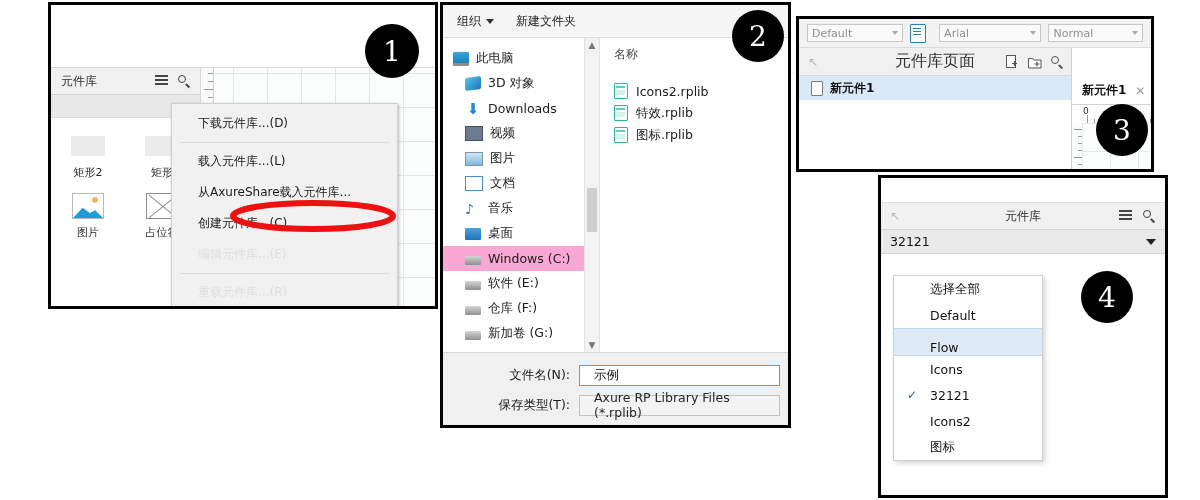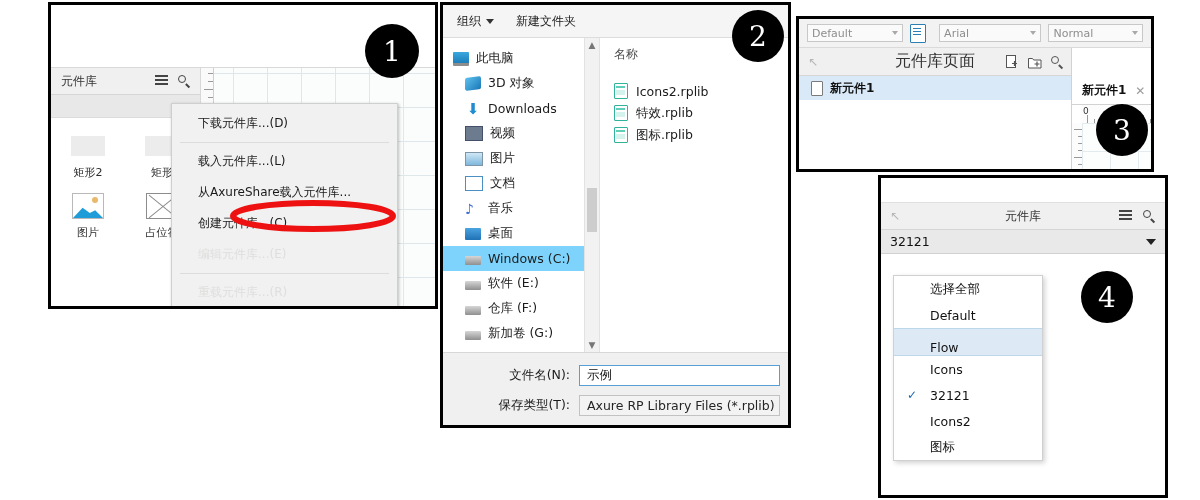--- a/index.html
+++ b/index.html
@@ -61,21 +61,21 @@
 
   
   #p2{left:440px;top:2px;width:351px;height:426px;}
   .p2-toolbar{height:32px;background:#f5f5f5;border-bottom:1px solid #dcdcdc;display:flex;align-items:center;gap:22px;padding-left:14px;}
   .p2-toolbar .tb{font-size:12px;color:#1b1b1b;display:flex;align-items:center;gap:5px;}
   .caret{width:0;height:0;border-left:4px solid transparent;border-right:4px solid transparent;border-top:5px solid #333;}
   .p2-body{position:absolute;left:0;top:33px;right:0;bottom:73px;display:flex;}
   .p2-tree{width:141px;padding-top:8px;overflow:hidden;position:relative;}
   .tnode{display:flex;align-items:center;height:25px;font-size:12.5px;color:#1b1b1b;padding-left:10px;gap:7px;white-space:nowrap;}
   .tnode.indent{padding-left:22px;}
-  .tnode.sel{background:#7dd3fc;}
+  .tnode.sel{background:#f9a8d4;}
   .ti{width:16px;height:14px;flex:0 0 16px;position:relative;}
   .ti-pc{background:linear-gradient(#3aa7dd,#1c7fbb);border-bottom:3px solid #8d8d8d;height:11px;border-radius:1px;}
   .ti-3d{background:linear-gradient(135deg,#5ec2ef,#1976b5);transform:skewY(-6deg);height:13px;border-radius:2px;}
   .ti-dl{color:#1f8bd0;font-size:15px;line-height:14px;text-align:center;}
   .ti-vid{background:#6d7b8e;border:1px solid #44506a;height:13px;}
   .ti-pic{background:linear-gradient(#cfe7f5,#7fb8dd);border:1px solid #7d95a6;height:12px;}
   .ti-doc{background:#fff;border:1px solid #4a90c4;height:13px;}
   .ti-mus{color:#3f6bd0;font-size:14px;line-height:14px;}
   .ti-desk{background:linear-gradient(#4ba3e0,#1f72b5);height:12px;border-radius:1px;}
   .ti-drv{background:linear-gradient(#d6d6d6,#8f8f8f);height:9px;border-radius:1px;margin-top:3px;}
@@ -85,21 +85,21 @@
   .p2-files{flex:1;padding:8px 0 0 14px;}
   .p2-files .hd{font-size:12px;color:#4b4b4b;margin-bottom:17px;}
   .frow{display:flex;align-items:center;gap:8px;height:22px;font-size:12.5px;color:#1b1b1b;}
   .rplib{width:12px;height:14px;background:#ffffff;border:1px solid #2fb39a;border-radius:1px;position:relative;}
   .rplib::before{content:"";position:absolute;left:1px;top:2px;width:9px;height:2px;background:#5fcfb8;}
   .rplib::after{content:"";position:absolute;left:1px;top:6px;width:9px;height:5px;background:#d4f3ec;}
   .p2-foot{position:absolute;left:0;right:0;bottom:0;height:73px;background:#f0f0f0;border-top:1px solid #d7d7d7;padding-top:9px;box-sizing:border-box;}
   .frm{display:flex;align-items:center;height:26px;margin-bottom:4px;}
   .frm .lb{width:127px;text-align:right;padding-right:9px;font-size:12.5px;color:#1b1b1b;}
   .frm .inp{flex:1;margin-right:8px;height:21px;background:#fff;border:1px solid #5a9fd4;
-    font-size:12.5px;color:#111;display:flex;align-items:center;padding-left:7px;box-sizing:border-box;}
+    font-size:12.5px;color:#111;display:flex;align-items:center;padding-left:14px;box-sizing:border-box;}
   .frm .inp.ro{border:1px solid #c2c2c2;background:#f3f3f3;color:#262626;}
 
   
   #p3{left:796px;top:16px;width:358px;height:156px;}
   .p3-tb{height:28px;background:#f2f2f2;border-bottom:1px solid #dadada;display:flex;align-items:center;gap:7px;padding:0 8px;}
   .ddl{height:18px;border:1px solid #c8c8c8;background:#fafafa;display:flex;align-items:center;
     padding:0 4px;font-size:11px;color:#8e8e8e;box-sizing:border-box;}
   .ddl span.v{flex:1;}
   .ddl .cr{width:0;height:0;border-left:3px solid transparent;border-right:3px solid transparent;border-top:4px solid #a9a9a9;}
   .docic{width:15px;height:17px;border:1.5px solid #2b7fb5;background:#fff;position:relative;border-radius:1px;}

